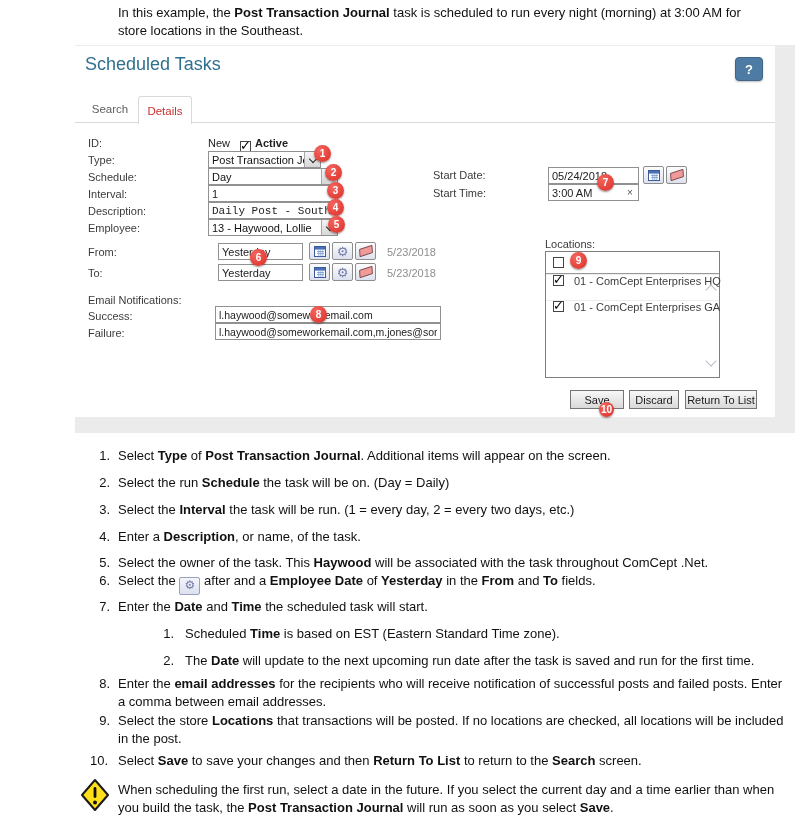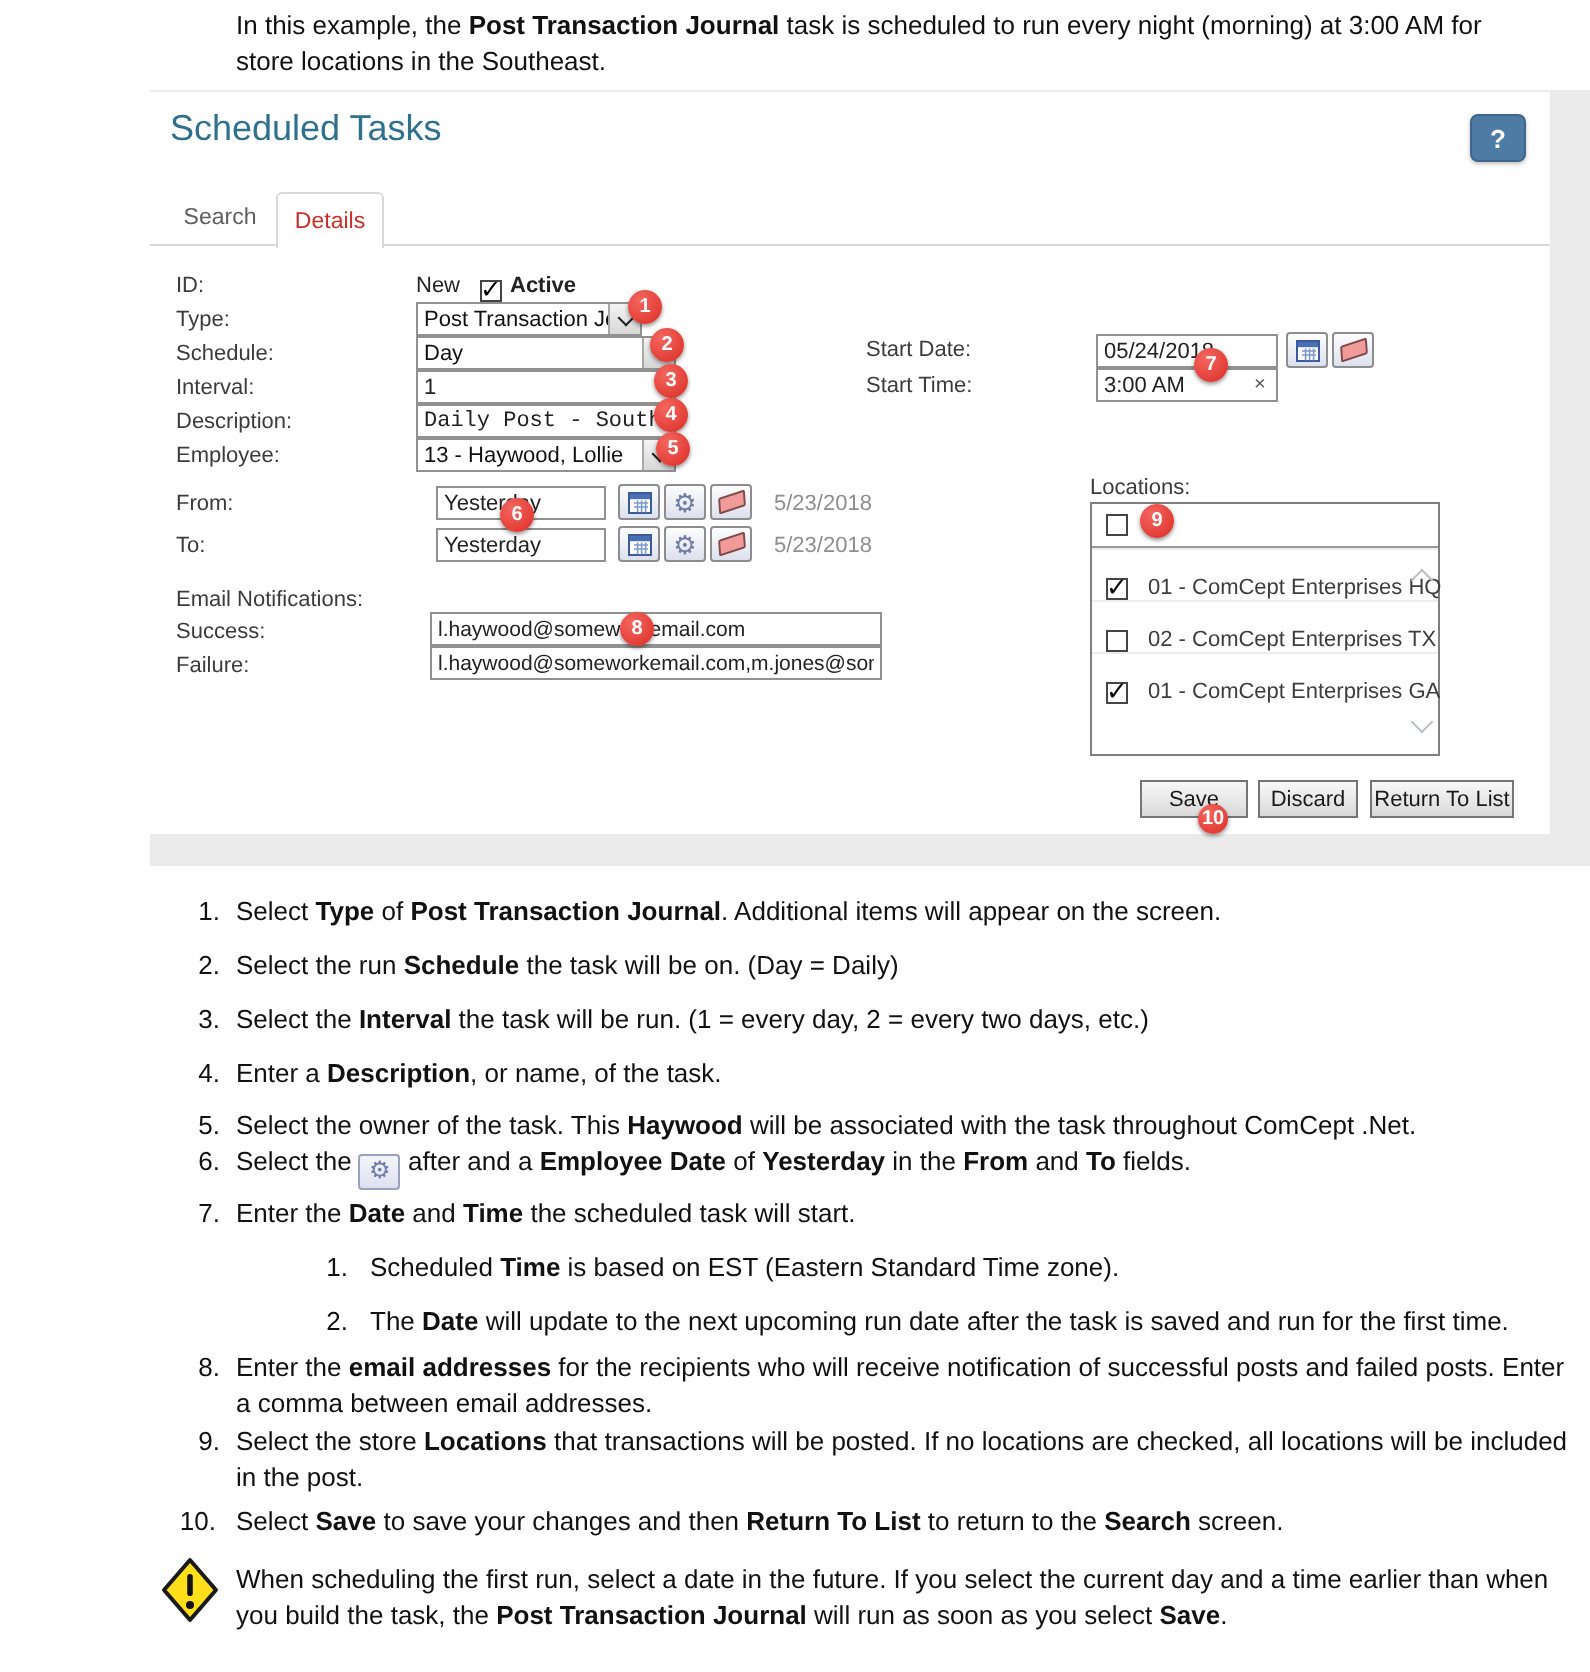--- a/index.html
+++ b/index.html
@@ -36,21 +36,21 @@
        box-sizing:border-box;cursor:pointer}
   .ins{position:absolute;font-size:13px;color:#111;line-height:18px}
   .ins .b,.b{font-weight:bold}
   .num{position:absolute;font-size:13px;color:#111;text-align:right;width:24px;line-height:18px}
   .inline-icon{display:inline-block;width:19px;height:16px;border:1px solid #9aa0c0;border-radius:2px;
                background:linear-gradient(#f4f5fa,#dde1f0);color:#707ba8;font-size:12px;line-height:15px;
                text-align:center;vertical-align:-4px}
   .tab{position:absolute;top:96px;height:26px;display:flex;align-items:center;justify-content:center;
        font-size:11.5px;cursor:pointer}
   .loc-header{height:21px;border-bottom:1px solid #989898;display:flex;align-items:center;padding-left:7px}
-  .loc-row{height:25px;display:flex;align-items:flex-end;padding-left:7px;gap:10px;border-top:1px solid #ededed}
+  .loc-row{height:25px;display:flex;align-items:flex-start;padding-left:7px;gap:10px;border-top:1px solid #ededed}
   .loc-row:first-of-type{border-top:none}
   .loc-label{font-size:11px;color:#3d3d3d;white-space:nowrap}
   .sc{position:absolute;right:4px;width:7px;height:7px;border-right:1.6px solid #b9bec4;border-bottom:1.6px solid #b9bec4;cursor:pointer}
   .timeclear{position:absolute;font-size:10px;color:#555;cursor:pointer}
 </style>
 </head>
 <body>
 
 <div class="ins" style="left:118px;top:4px;width:655px"><span>In this example, the </span><span class="b">Post Transaction Journal</span><span> task is scheduled to run every night (morning) at 3:00 AM for store locations in the Southeast.</span></div>
 
@@ -159,24 +159,20 @@
 <input class="inp" style="left: 215px; top: 323px; width: 226px; font-size: 10.5px;" value="l.haywood@someworkemail.com,m.jones@someworkemail.c">
 
 <div class="lbl" style="left:545px;top:238px">Locations:</div>
 <div class="abs" style="left:545px;top:251px;width:175px;height:127px;border:1px solid #7f7f7f;background:#fff;box-sizing:border-box">
   <div class="loc-header">
     <span class="cb"></span>
   </div>
   <div class="loc-row">
     <span class="cb checked"></span>
     <span class="loc-label">01 - ComCept Enterprises HQ</span>
-  </div>
-  <div class="loc-row">
-    <span class="cb"></span>
-    <span class="loc-label">02 - ComCept Enterprises TX</span>
   </div>
   <div class="loc-row">
     <span class="cb checked"></span>
     <span class="loc-label">01 - ComCept Enterprises GA</span>
   </div>
   <span class="sc" style="top:34px;transform:rotate(-135deg)"></span>
   <span class="sc" style="bottom:12px;transform:rotate(45deg)"></span>
 </div>
 
 <div class="btn" style="left:570px;top:390px;width:54px">Save</div>

